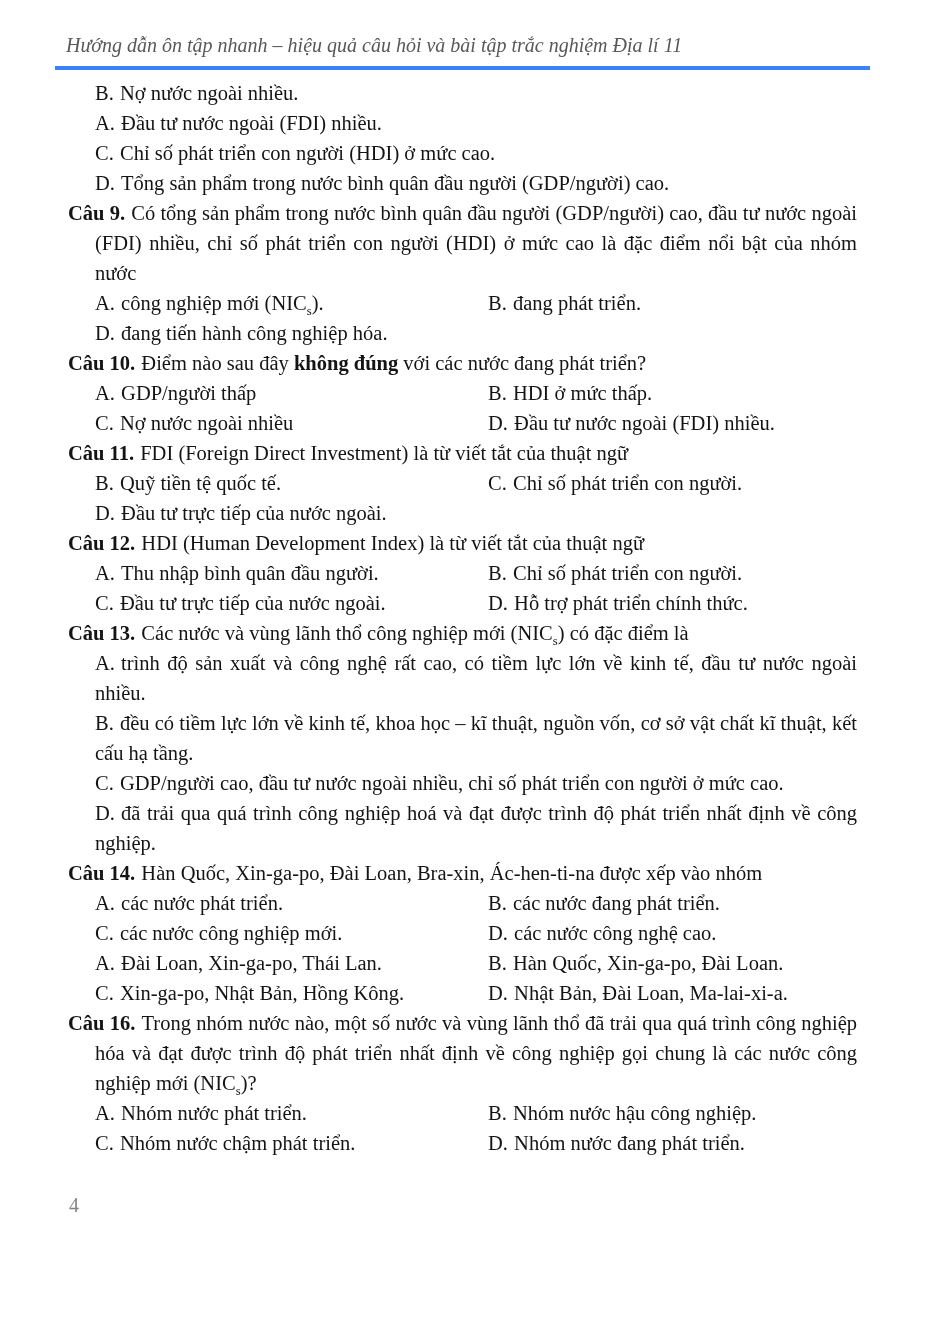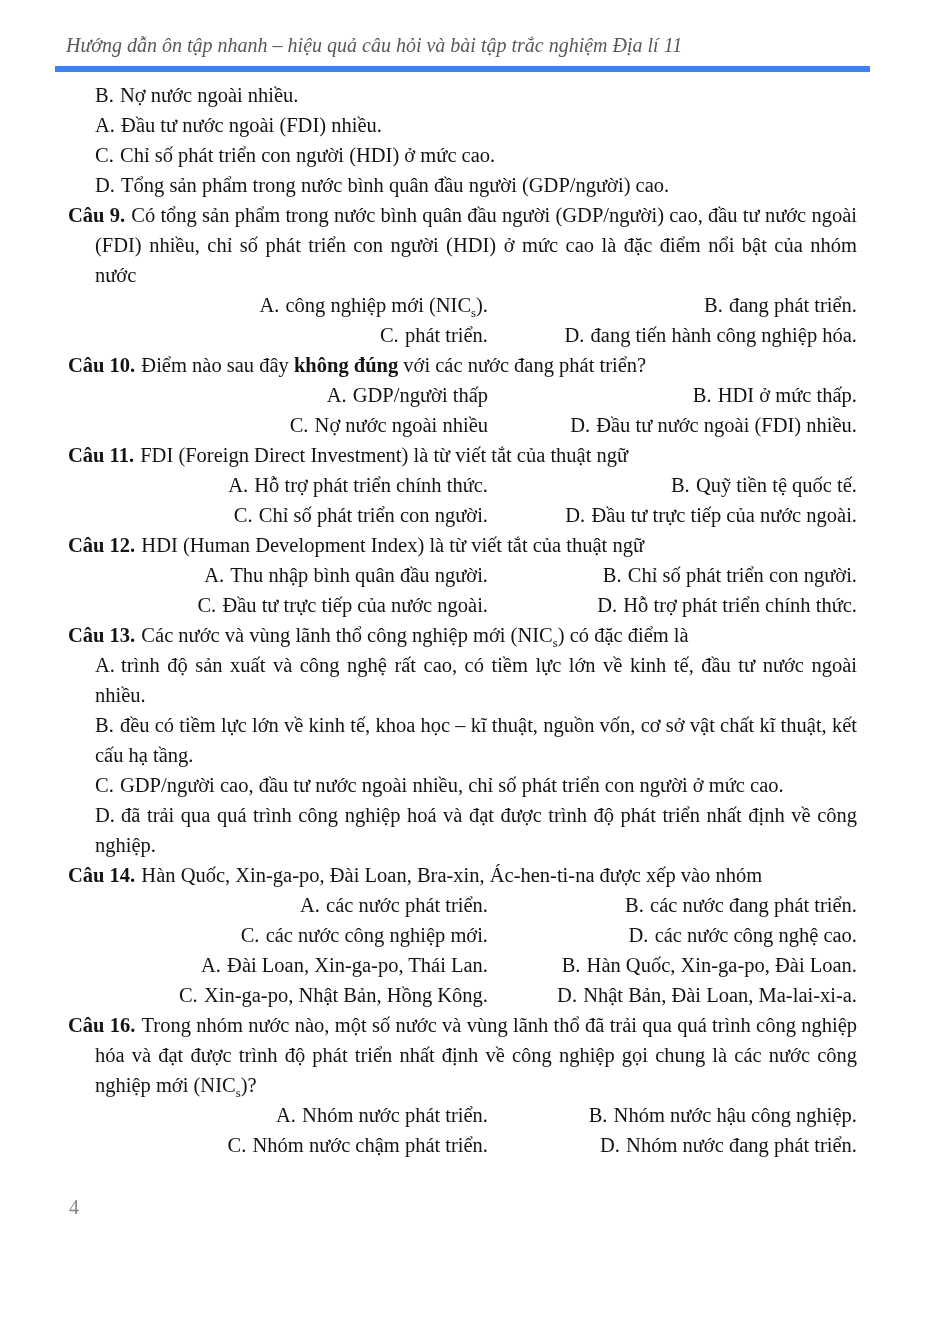--- a/index.html
+++ b/index.html
@@ -9,21 +9,21 @@
     width: 925px;
     height: 1318px;
     background: #ffffff;
     overflow: hidden;
     font-family: "Liberation Serif", "DejaVu Serif", serif;
     color: #141414;
   }
   .header {
     margin: 34px 55px 0 55px;
     padding: 0 0 9px 11px;
-    border-bottom: 6px solid #3b82f6;
+    border-bottom: 4px solid #3b82f6;
     font-style: italic;
     font-size: 20px;
     color: #585858;
   }
   .content {
     margin: 8px 68px 0 68px;
     font-size: 20.5px;
     line-height: 30px;
   }
   .question {
@@ -31,21 +31,20 @@
     text-indent: -27px;
     text-align: justify;
   }
   .q-label { font-weight: bold; margin-right: 0.30em; }
   .bold { font-weight: bold; }
   .opt-list { margin-left: 27px; }
   .opt-grid {
     margin-left: 27px;
     display: grid;
     grid-template-columns: 393px 1fr;
-    text-align: right;
   }
   .opt-full {
     margin-left: 27px;
     text-align: justify;
   }
   .opt-letter { margin-right: 0.30em; }
   sub.subs { font-size: 0.62em; line-height: 0; }
   .page-num {
     margin: 36px 0 0 69px;
     font-size: 20px;
@@ -69,39 +68,37 @@
       <div><span class="opt-letter">C.</span><span>Chỉ số phát triển con người (HDI) ở mức cao.</span></div>
       <div><span class="opt-letter">D.</span><span>Tổng sản phẩm trong nước bình quân đầu người (GDP/người) cao.</span></div>
     </div>
 
     <div class="question">
       <span class="q-label">Câu 9.</span><span>Có tổng sản phẩm trong nước bình quân đầu người (GDP/người) cao, đầu tư nước ngoài (FDI) nhiều, chỉ số phát triển con người (HDI) ở mức cao là đặc điểm nổi bật của nhóm nước</span>
     </div>
     <div class="opt-grid">
       <div><span class="opt-letter">A.</span><span><span>công nghiệp mới (NIC</span><sub class="subs">s</sub><span>).</span></span></div>
       <div><span class="opt-letter">B.</span><span>đang phát triển.</span></div>
-      <div><span class="opt-letter">C.</span><span>phát triển.</span></div>
       <div><span class="opt-letter">D.</span><span>đang tiến hành công nghiệp hóa.</span></div>
     </div>
 
     <div class="question">
       <span class="q-label">Câu 10.</span><span><span>Điểm nào sau đây </span><span class="bold">không đúng</span><span> với các nước đang phát triển?</span></span>
     </div>
     <div class="opt-grid">
       <div><span class="opt-letter">A.</span><span>GDP/người thấp</span></div>
       <div><span class="opt-letter">B.</span><span>HDI ở mức thấp.</span></div>
       <div><span class="opt-letter">C.</span><span>Nợ nước ngoài nhiều</span></div>
       <div><span class="opt-letter">D.</span><span>Đầu tư nước ngoài (FDI) nhiều.</span></div>
     </div>
 
     <div class="question">
       <span class="q-label">Câu 11.</span><span>FDI (Foreign Direct Investment) là từ viết tắt của thuật ngữ</span>
     </div>
     <div class="opt-grid">
-      <div><span class="opt-letter">A.</span><span>Hỗ trợ phát triển chính thức.</span></div>
       <div><span class="opt-letter">B.</span><span>Quỹ tiền tệ quốc tế.</span></div>
       <div><span class="opt-letter">C.</span><span>Chỉ số phát triển con người.</span></div>
       <div><span class="opt-letter">D.</span><span>Đầu tư trực tiếp của nước ngoài.</span></div>
     </div>
 
     <div class="question">
       <span class="q-label">Câu 12.</span><span>HDI (Human Development Index) là từ viết tắt của thuật ngữ</span>
     </div>
     <div class="opt-grid">
       <div><span class="opt-letter">A.</span><span>Thu nhập bình quân đầu người.</span></div>

